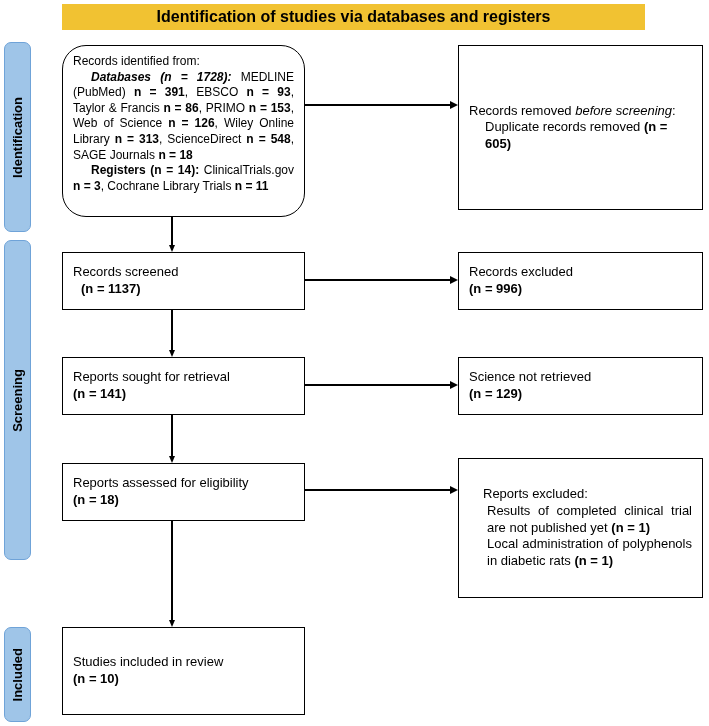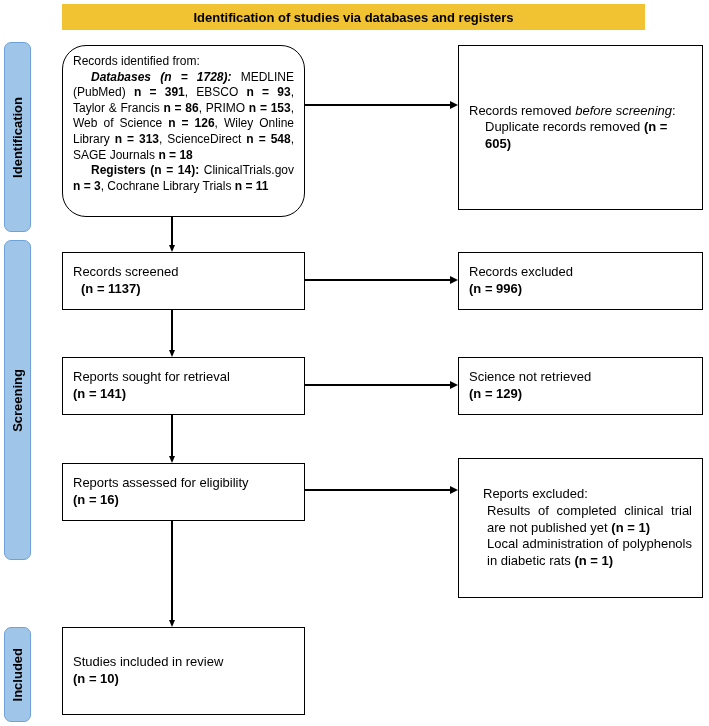--- a/index.html
+++ b/index.html
@@ -10,21 +10,21 @@
   *{box-sizing:border-box;margin:0;padding:0;}
   html,body{background:#ffffff;}
   body{font-family:"Liberation Sans","DejaVu Sans",sans-serif;color:var(--ink);}
   .canvas{position:relative;width:709px;height:726px;background:#ffffff;overflow:hidden;}
 
   
   .banner{
     position:absolute;left:62px;top:4px;width:583px;height:26px;
     background:var(--banner-yellow);
     display:flex;align-items:center;justify-content:center;
-    font-weight:bold;font-size:13px;
+    font-weight:bold;font-size:16px;
   }
 
   
   .stage{
     position:absolute;left:4px;width:27px;
     background:var(--stage-blue);
     border:1px solid #6FA3D8;border-radius:7px;
     display:flex;align-items:center;justify-content:center;
   }
   .stage .vtext{
@@ -110,21 +110,21 @@
     <div class="para"><span style="font-weight: bold; margin-left: 8px;">(n = 1137)</span></div>
   </div>
 
   <div class="box left-col" id="b3">
     <div class="para"><span>Reports sought for retrieval</span></div>
     <div class="para"><span style="font-weight: bold;">(n = 141)</span></div>
   </div>
 
   <div class="box left-col" id="b4">
     <div class="para"><span>Reports assessed for eligibility</span></div>
-    <div class="para"><span style="font-weight: bold;">(n = 16)</span></div>
+    <div class="para"><span style="font-weight: bold;">(n = 18)</span></div>
   </div>
 
   <div class="box left-col" id="b5">
     <div class="para"><span>Studies included in review</span></div>
     <div class="para"><span style="font-weight: bold;">(n = 10)</span></div>
   </div>
 
   <div class="box right-col" id="rb1">
     <div class="para"><span>Records removed </span><span style="font-style: italic;">before screening</span><span>:</span></div>
     <div class="para block-indent-sm"><span>Duplicate records removed </span><span style="font-weight: bold;">(n = 605)</span></div>

